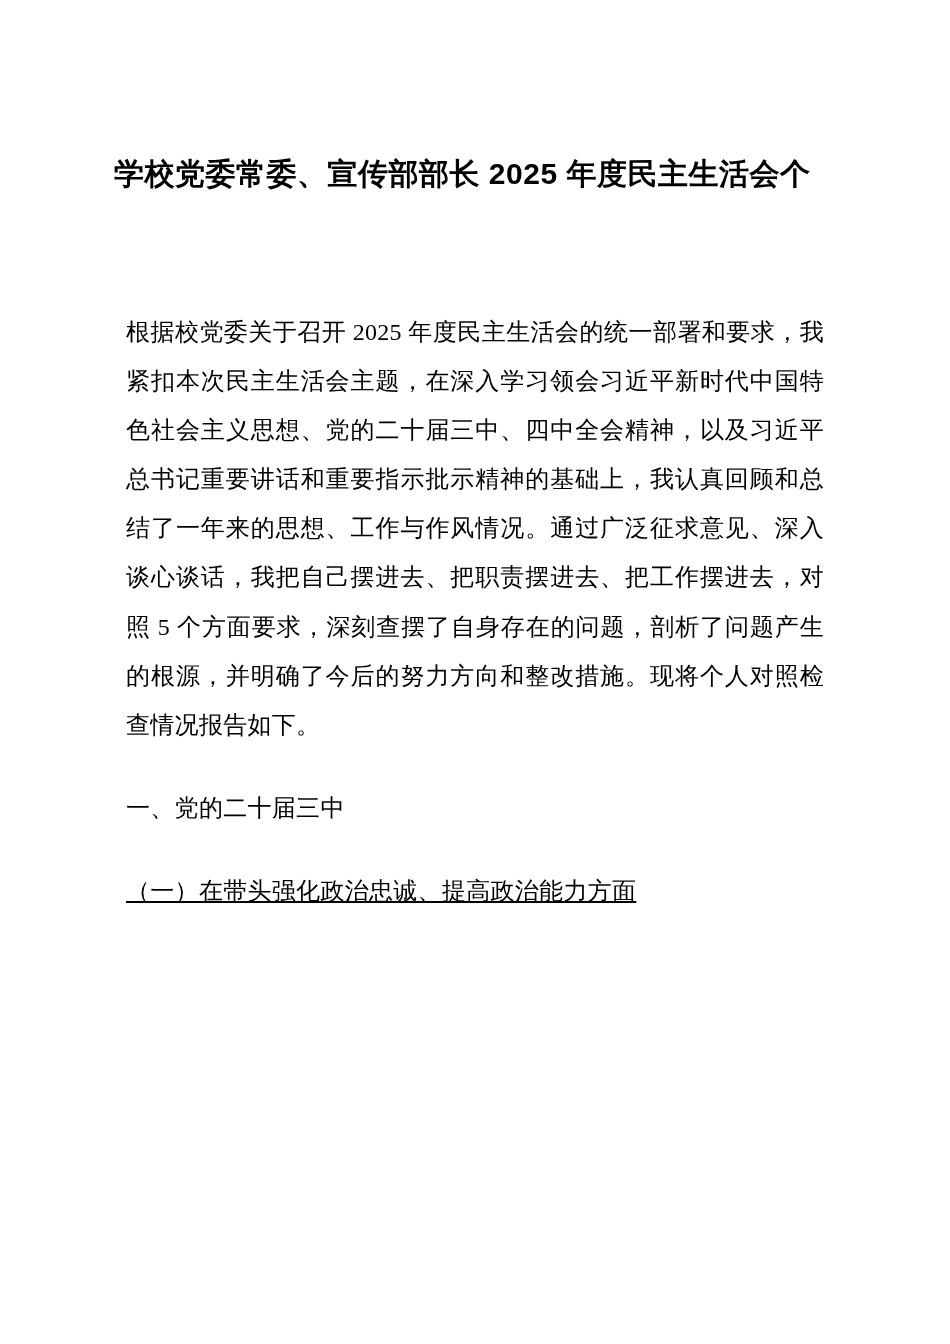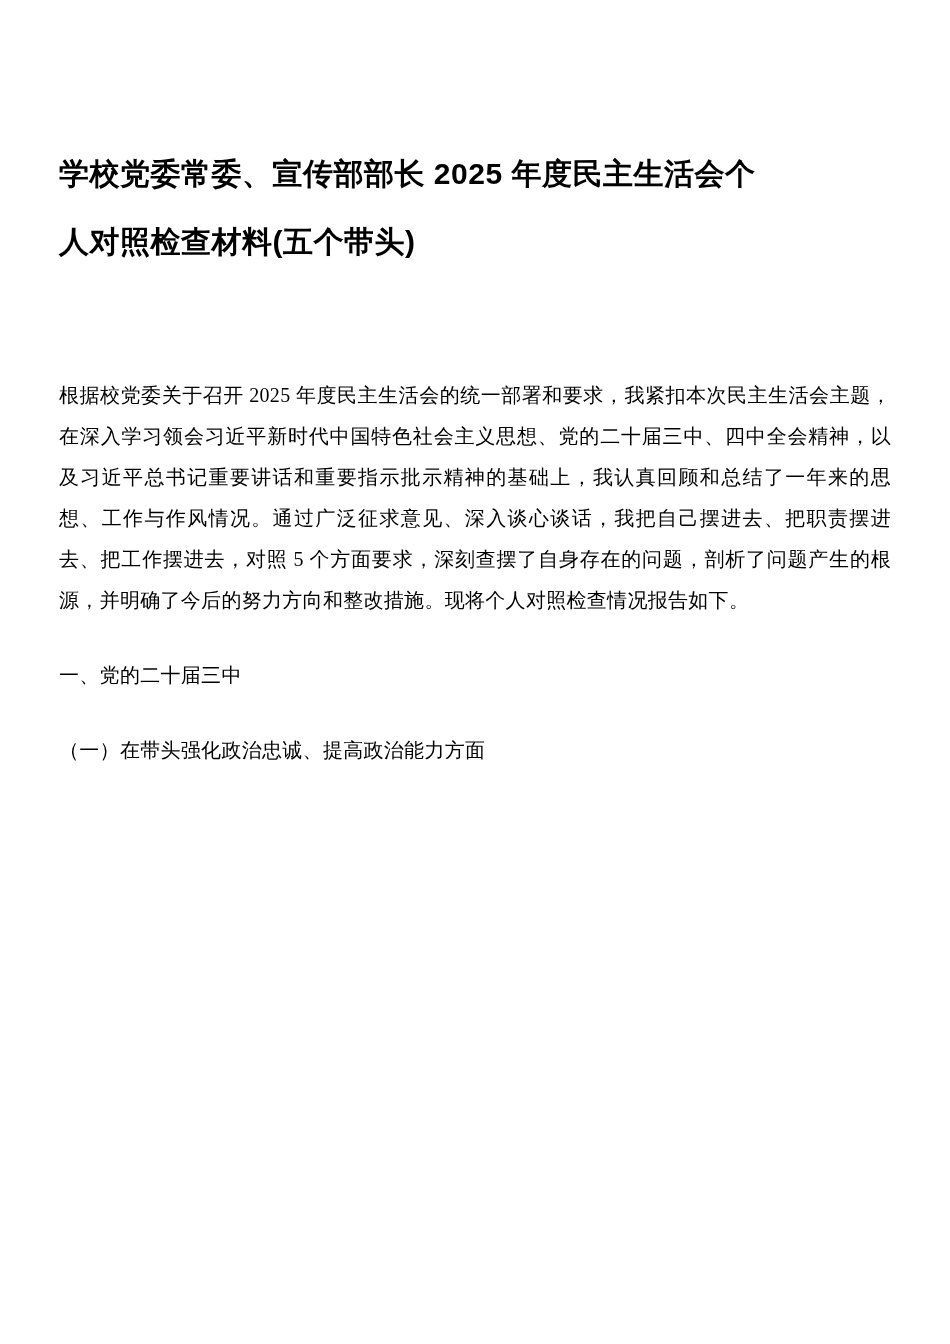--- a/index.html
+++ b/index.html
@@ -13,66 +13,66 @@
     font-family: "Liberation Serif", "DejaVu Serif", serif;
     color: #000000;
     overflow: hidden;
   }
   .page {
     position: relative;
     width: 950px;
     height: 1344px;
     background: #ffffff;
     box-sizing: border-box;
-    padding: 0 59px;
+    padding: 0 114px;
   }
   .doc-title {
     margin: 0;
     padding-top: 140px;
     font-size: 30px;
     font-weight: bold;
     line-height: 2.25;
     text-align: justify;
     text-align-last: left;
     letter-spacing: 0.5px;
     font-family: "Liberation Sans", "DejaVu Sans", sans-serif;
   }
   .title-line-2 {
     display: block;
   }
   .body-block {
     margin-top: 100px;
   }
   p.para {
-    margin: 0;
-    font-size: 20px;
+    margin: 12px;
+    font-size: 24px;
     line-height: 2.05;
     text-align: justify;
     text-indent: 0;
     letter-spacing: 0.3px;
   }
   p.para + p.para {
     margin-top: 34px;
   }
   .heading-1 {
     margin-top: 46px;
   }
   .heading-2 {
     margin-top: 44px;
     text-indent: 24px;
+    text-decoration: underline;
   }
 </style>
 </head>
 <body>
 
 <div class="page">
 
   <h1 class="doc-title">
     <span>学校党委常委、宣传部部长 2025 年度民主生活会个</span>
-    <span class="title-line-2">人对照检查材料(五个带头)</span>
   </h1>
 
   <div class="body-block">
     <p class="para">根据校党委关于召开 2025 年度民主生活会的统一部署和要求，我紧扣本次民主生活会主题，在深入学习领会习近平新时代中国特色社会主义思想、党的二十届三中、四中全会精神，以及习近平总书记重要讲话和重要指示批示精神的基础上，我认真回顾和总结了一年来的思想、工作与作风情况。通过广泛征求意见、深入谈心谈话，我把自己摆进去、把职责摆进去、把工作摆进去，对照 5 个方面要求，深刻查摆了自身存在的问题，剖析了问题产生的根源，并明确了今后的努力方向和整改措施。现将个人对照检查情况报告如下。</p>
     <p class="para heading-1">一、党的二十届三中</p>
     <p class="para heading-2">（一）在带头强化政治忠诚、提高政治能力方面</p>
   </div>
 
 </div>
 

